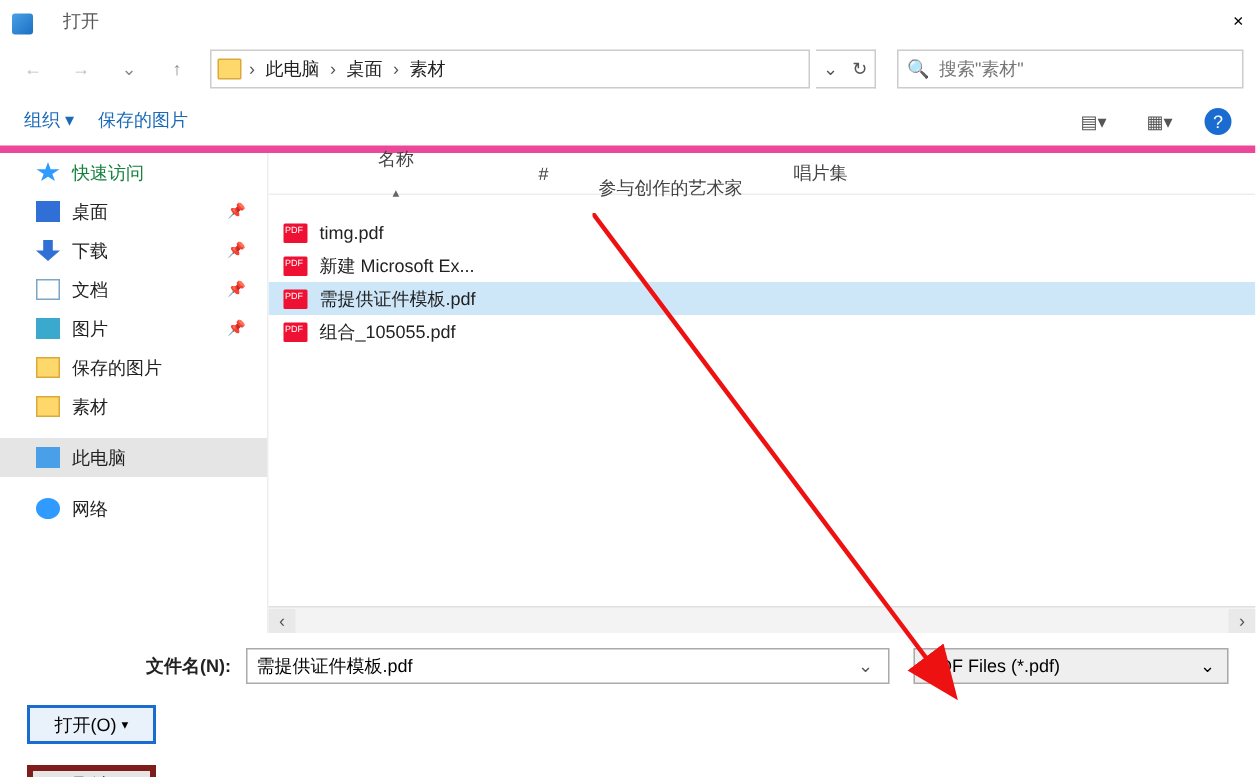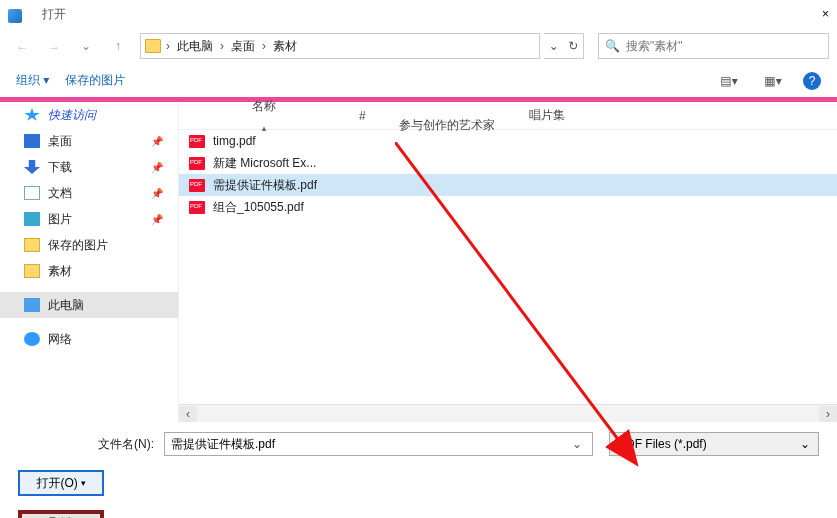--- a/index.html
+++ b/index.html
@@ -21,21 +21,21 @@
 .searchbox { flex:1; height:26px; border:1px solid #ccc; margin-left:10px; display:flex; align-items:center; padding:0 6px; color:#777; gap:6px; }
 
 .toolbar { height: 38px; display:flex; align-items:center; padding:0 16px; gap:16px; color:#1a6ab8; border-bottom:5px solid #ec4899; }
 .toolbar .spacer { flex:1; }
 .toolbar .view-btn { width:28px; height:22px; display:flex; align-items:center; justify-content:center; color:#555; }
 .toolbar .help { width:18px; height:18px; border-radius:50%; background:#1a6cd0; color:#fff; display:flex; align-items:center; justify-content:center; font-size:11px; }
 
 .body { display:flex; height: 320px; }
 .sidebar { width: 178px; overflow:hidden; }
 .side-item { display:flex; align-items:center; height:26px; padding-left:24px; gap:8px; color:#222; }
-.side-item.head { color:#1d4ed8;font-style:italic; }
+.side-item.head { color:#15803d; }
 .side-item .pin { margin-left:auto; margin-right:14px; color:#888; font-size:10px; }
 .side-item .ic { width:16px; height:14px; display:inline-block; }
 .ic.star { background:#2f9bff; clip-path: polygon(50% 0,61% 35%,98% 35%,68% 57%,79% 91%,50% 70%,21% 91%,32% 57%,2% 35%,39% 35%); }
 .ic.desk { background:#2f6fd6; }
 .ic.down { background:#2f6fd6; clip-path: polygon(30% 0,70% 0,70% 50%,100% 50%,50% 100%,0 50%,30% 50%); }
 .ic.doc { background:#fff; border:1px solid #7aa7c9; }
 .ic.img { background:#3ba9ce; }
 .ic.fold { background:#ffd86b; border:1px solid #d9a93b; }
 .ic.vid { background:#9a9a9a; }
 .ic.pc { background:#4aa0e8; }
@@ -46,34 +46,34 @@
 .listarea { flex:1; display:flex; flex-direction:column; border-left:1px solid #eee; min-width:0; }
 .list-header { display:flex; height:28px; align-items:center; color:#444; border-bottom:1px solid #eee; }
 .col { padding:0 10px;flex-direction:column; }
 .col.name { width:170px; display:flex; align-items:center; gap:8px; }
 .col.num { width:40px; }
 .col.topic { width:170px; }
 .col.artist { width:130px;margin-top:20px; }
 .col.album { flex:1; }
 .sort-caret { font-size:9px; color:#666; }
 
-.list-rows { flex:1; overflow:hidden; }
+.list-rows { flex:1; overflow:hidden;margin-top:14px; }
 .row { display:flex; height:22px; align-items:center; padding-left:10px; gap:8px; }
 .row.selected { background:#cde6f8; }
 .pdf-ic { width:16px; height:13px; background:#e13; border-radius:1px; position:relative; }
 .pdf-ic:after { content:"PDF"; position:absolute; font-size:6px; color:#fff; left:1px; top:2px; }
 .row .fname { color:#222; }
 
 .hscroll { height:18px; display:flex; align-items:center; background:#f3f3f3; border-top:1px solid #e0e0e0; }
 .hscroll .arrow { width:18px; height:16px; display:flex; align-items:center; justify-content:center; color:#555; background:#e9e9e9; }
 .hscroll .track { flex:1; }
 
 .footer { padding:10px 18px 0 18px; }
 .fn-row { display:flex; align-items:center; gap:6px; }
-.fn-label { color:#222; padding-right:4px; width:140px; text-align:right; }
+.fn-label { color:#222; padding-right:4px; width:140px; text-align:right;font-weight:bold; }
 .fn-input { flex:1; height:24px; border:1px solid #aaa; display:flex; align-items:center; padding:0 6px; background:#fff; }
 .fn-drop { width:18px; text-align:center; color:#555; }
 .ft-select { width:210px; height:24px; border:1px solid #aaa; background:#efefef; display:flex; align-items:center; padding:0 8px; margin-left:10px; justify-content:space-between; }
 .btn-row { display:flex; justify-content:flex-end; gap:14px; margin-top:14px; padding-right:6px;flex-direction:column; }
 .btn { width:86px; height:26px; border:4px solid #7f1d1d; background:#e5e5e5; display:flex; align-items:center; justify-content:center; }
 .btn.primary { border:2px solid #1a6cd0; background:#e9f1fa; }
 
 .arrow-annot { position:absolute; left:395px; top:142px; pointer-events:none; }
 </style>
 </head>

